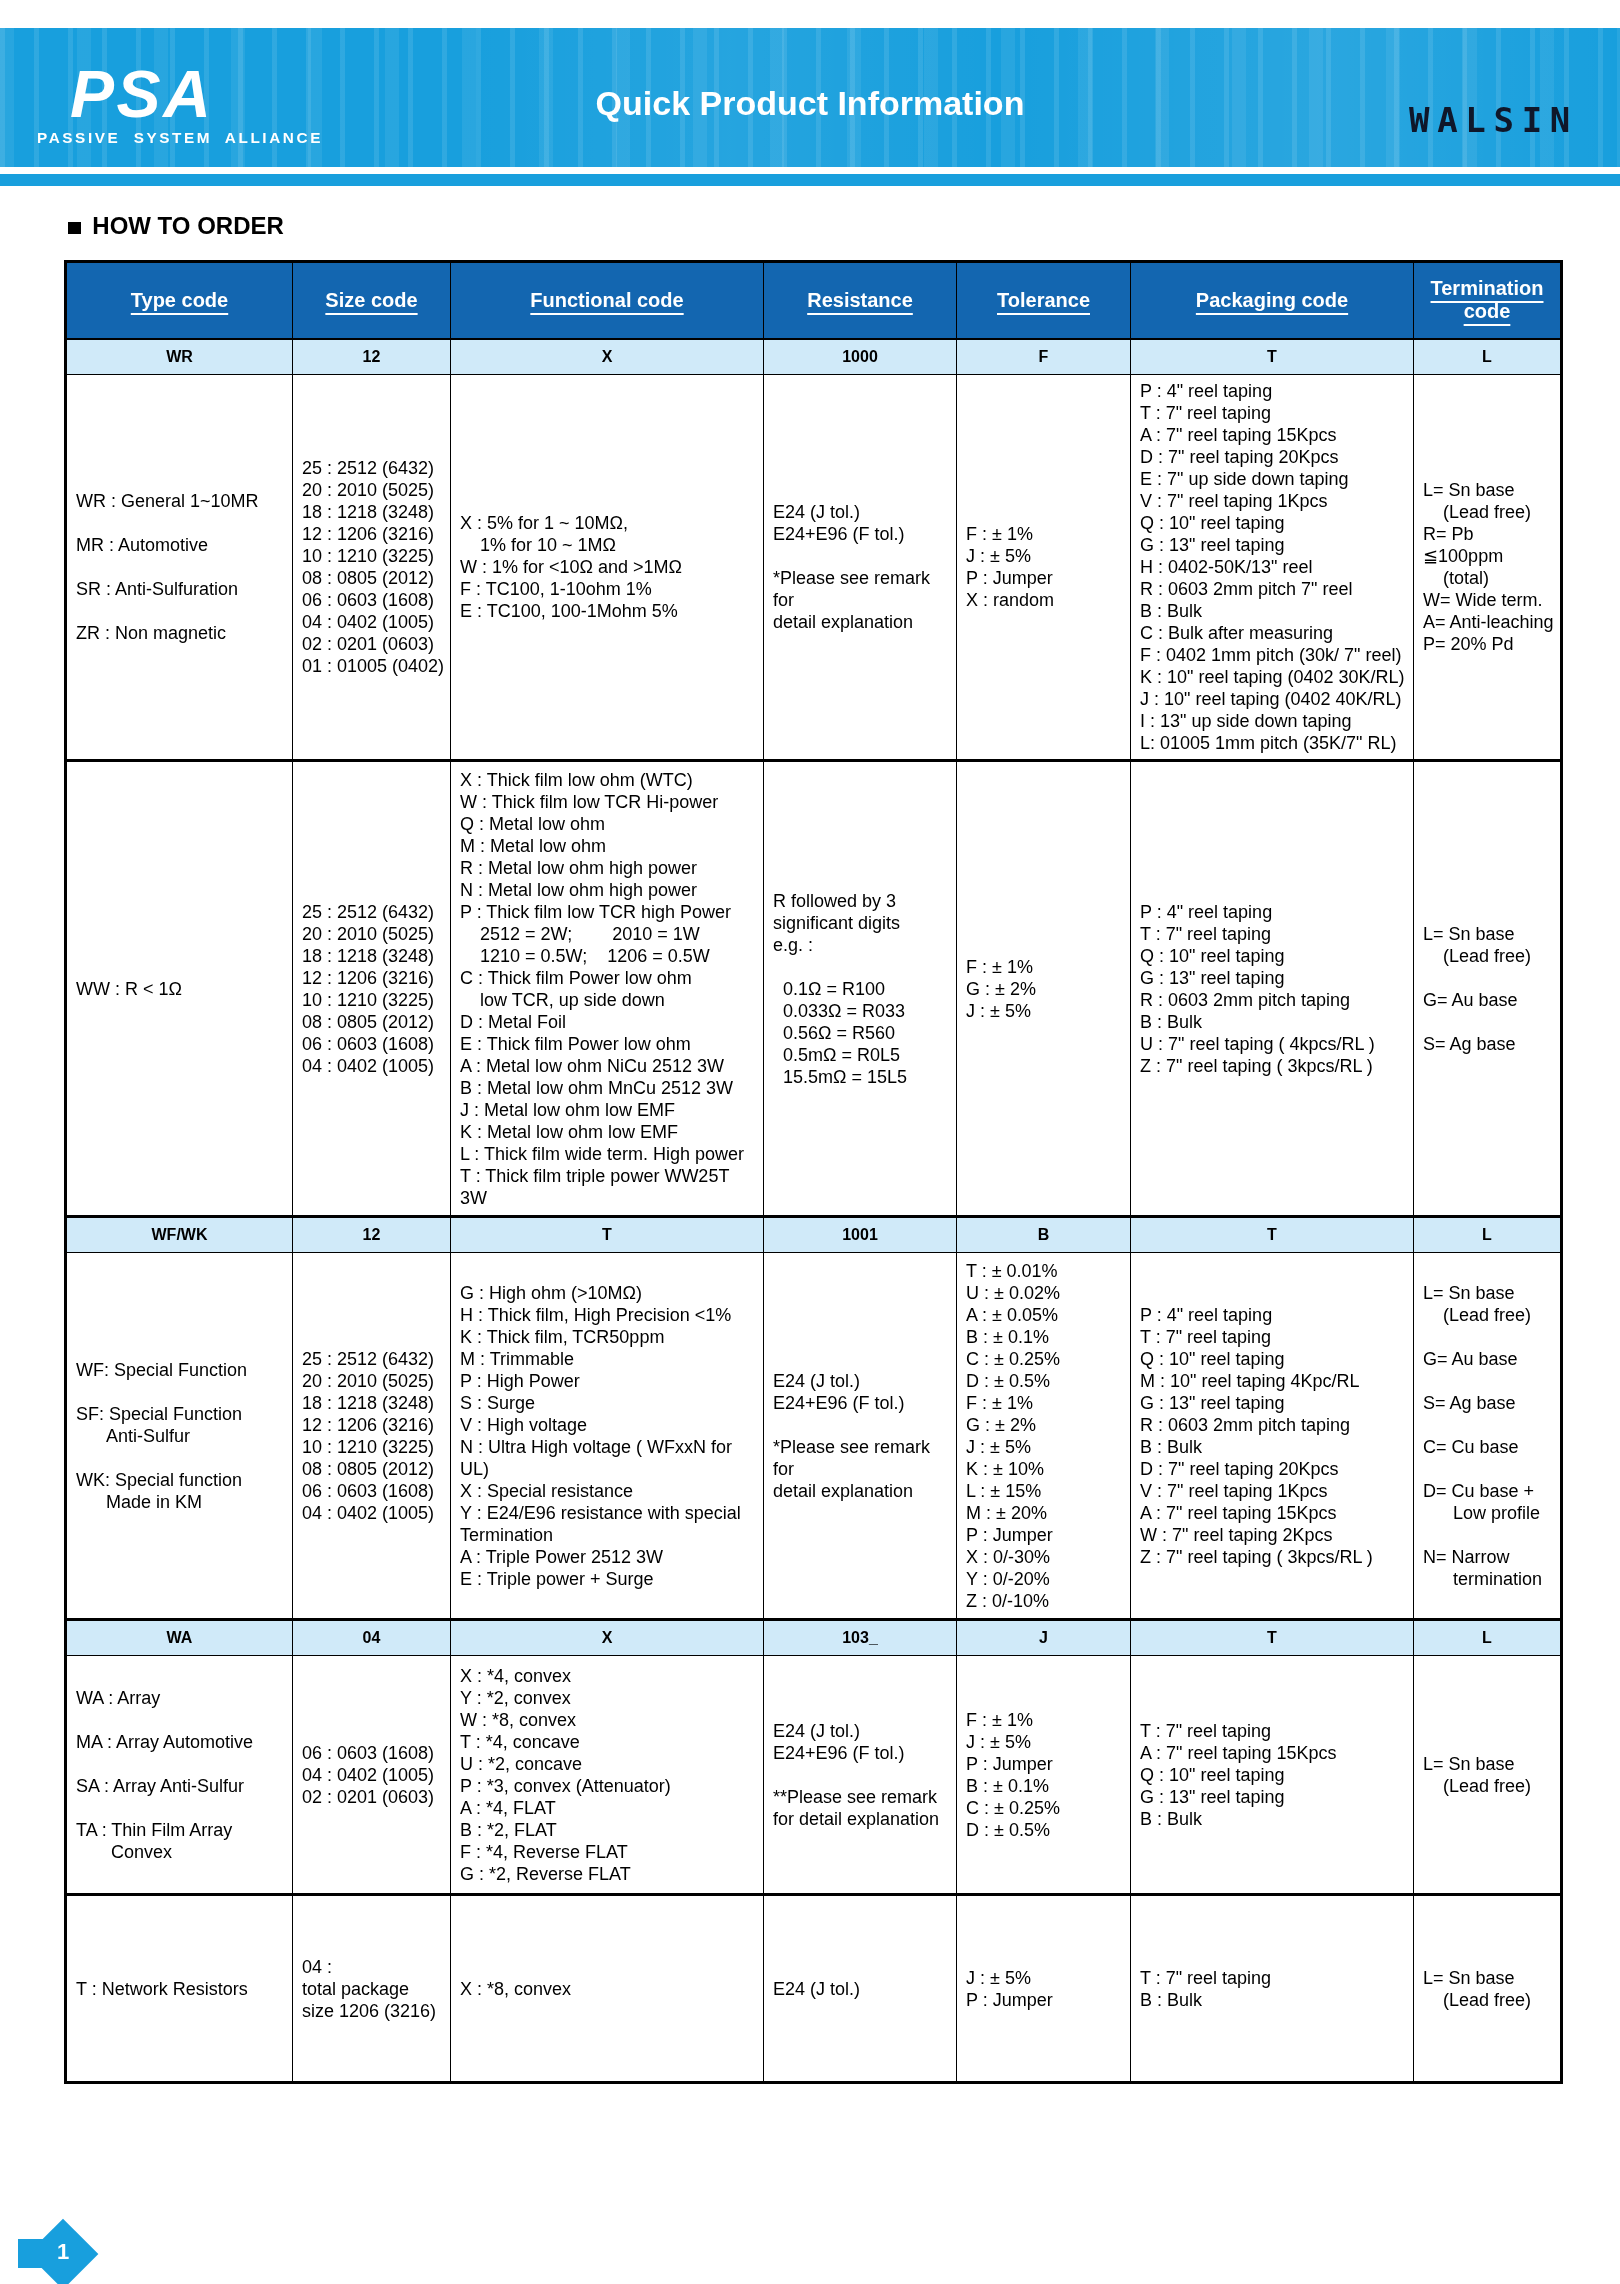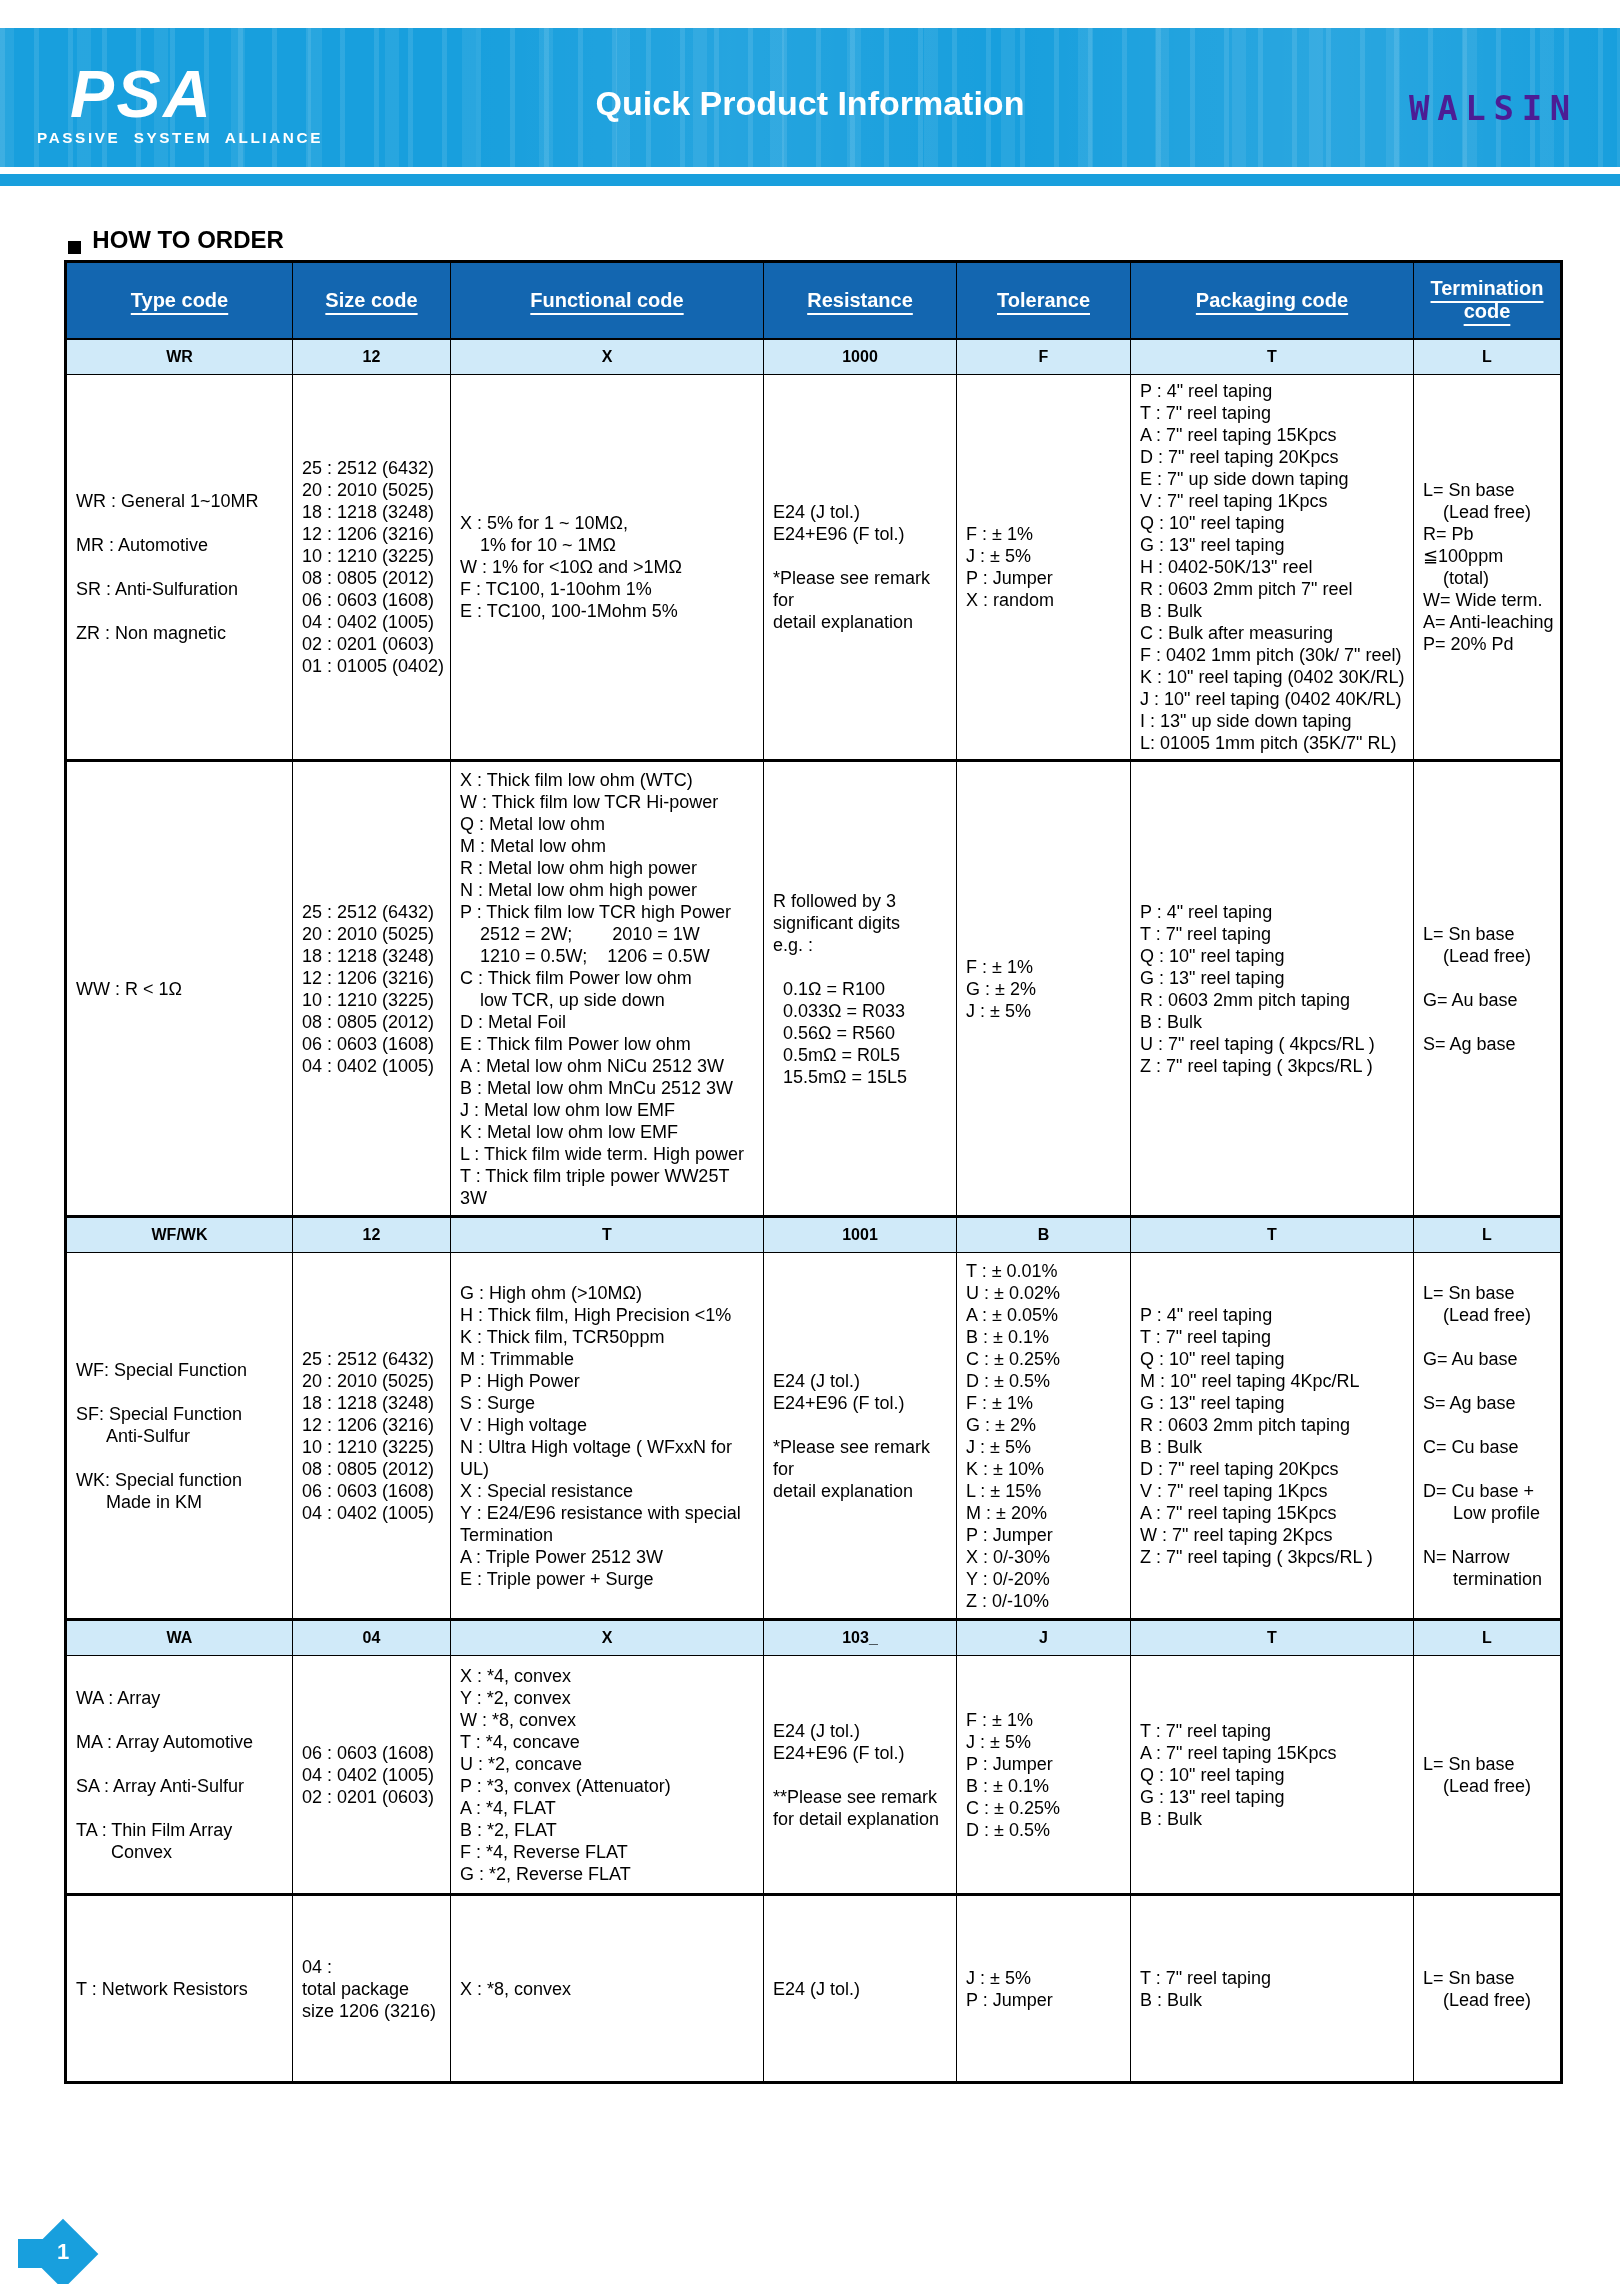--- a/index.html
+++ b/index.html
@@ -19,23 +19,23 @@
       repeating-linear-gradient(90deg, rgba(255,255,255,0.10) 0 5.1px, rgba(255,255,255,0) 5.1px 34px),
       repeating-linear-gradient(90deg, rgba(255,255,255,0.07) 0 14px, rgba(255,255,255,0) 14px 77px),
       linear-gradient(90deg, rgba(255,255,255,0) 0 28%, rgba(255,255,255,0.06) 45%, rgba(255,255,255,0) 62%, rgba(255,255,255,0.08) 82%, rgba(255,255,255,0) 100%);
   }
   .banner-gap{position:absolute;left:0;top:139px;width:100%;height:7px;background:#fff;}
   .banner-strip{position:absolute;left:0;top:146px;width:100%;height:12px;background:var(--banner-blue);}
   .psa-logo{position:absolute;left:70px;top:33px;color:#fff;line-height:1;}
   .psa-text{font-size:66px;font-weight:bold;font-style:italic;letter-spacing:2.6px;}
   .psa-sub{position:absolute;left:37px;top:101px;color:#fff;font-size:15.3px;font-weight:bold;letter-spacing:2.6px;word-spacing:6.4px;white-space:nowrap;}
   .banner-title{position:absolute;left:50%;top:56px;transform:translateX(-50%);color:#fff;font-size:34px;font-weight:bold;white-space:nowrap;}
-  .walsin-logo{position:absolute;right:42px;top:60px;color:#4c1d95;font-size:34px;font-family:"DejaVu Sans Mono","Liberation Sans",monospace;font-weight:bold;letter-spacing:7.7px;white-space:nowrap;}
+  .walsin-logo{position:absolute;right:42px;top:72px;color:#0f172a;font-size:34px;font-family:"DejaVu Sans Mono","Liberation Sans",monospace;font-weight:bold;letter-spacing:7.7px;white-space:nowrap;}
   
-  .heading{position:absolute;left:68px;top:198px;display:flex;align-items:flex-end;font-size:24px;font-weight:bold;}
+  .heading{position:absolute;left:68px;top:184px;display:flex;align-items:center;font-size:24px;font-weight:bold;}
   .heading-bullet{width:12.8px;height:12.8px;background:#000;display:inline-block;margin-right:11.5px;margin-top:3.8px;}
   
   .order-table{
     position:absolute;left:64px;top:232px;width:1496px;
     border-collapse:collapse;table-layout:fixed;
     border:3.8px solid #000;
   }
   .order-table th,.order-table td{border:1.9px solid #000;overflow:hidden;}
   .order-table thead th{
     background:var(--header-blue);color:#fff;font-size:20px;font-weight:bold;

